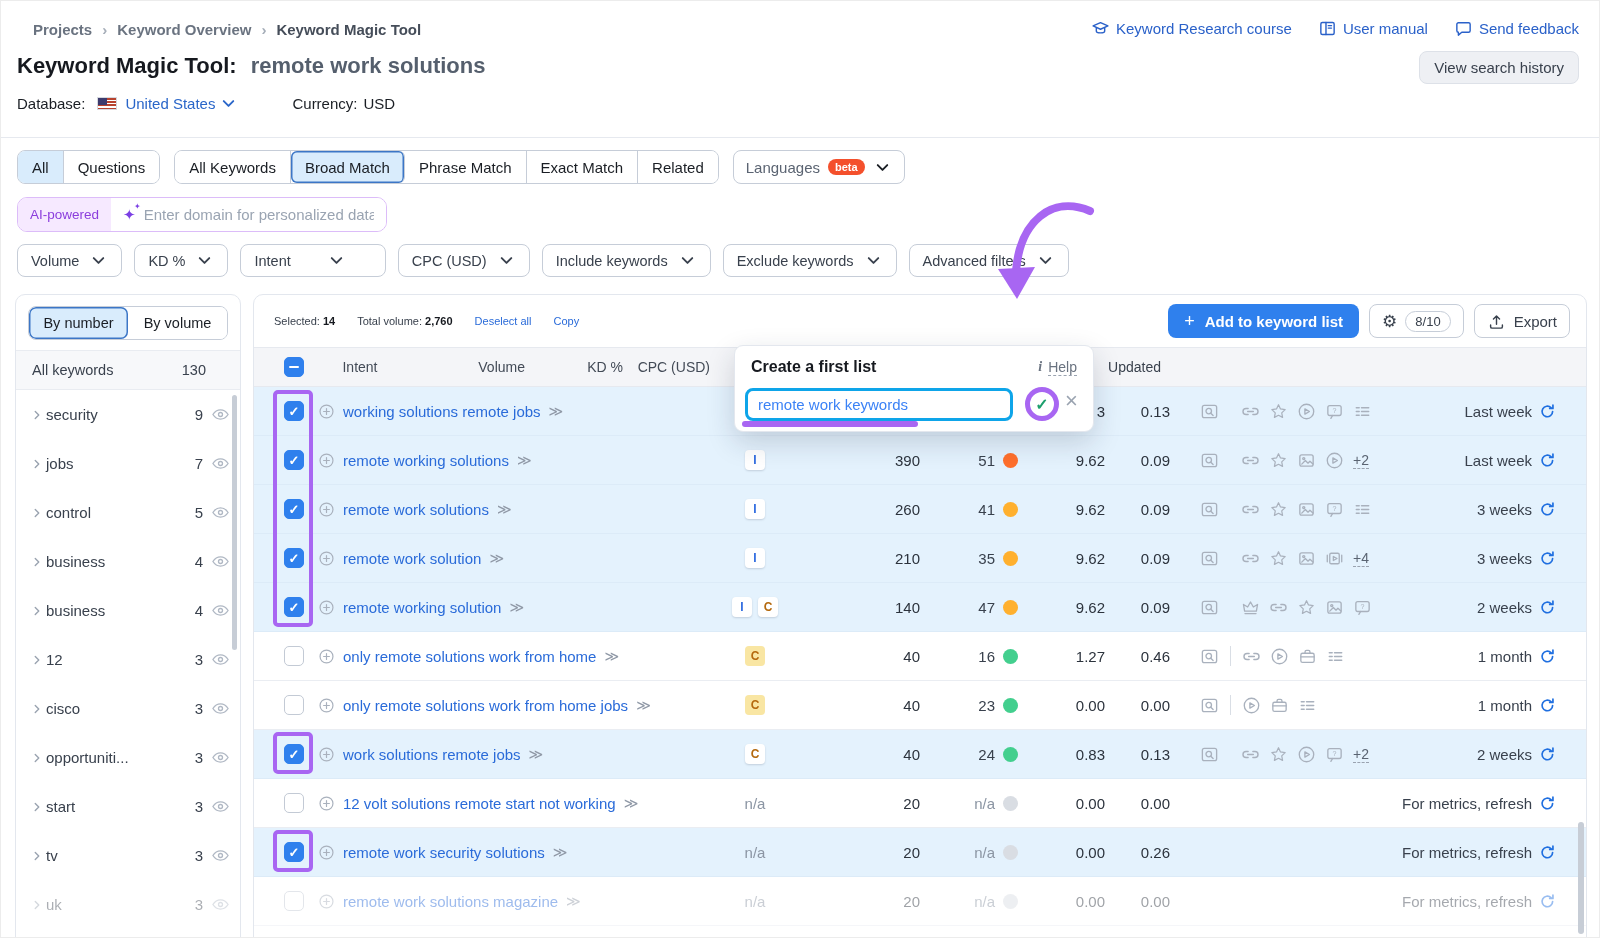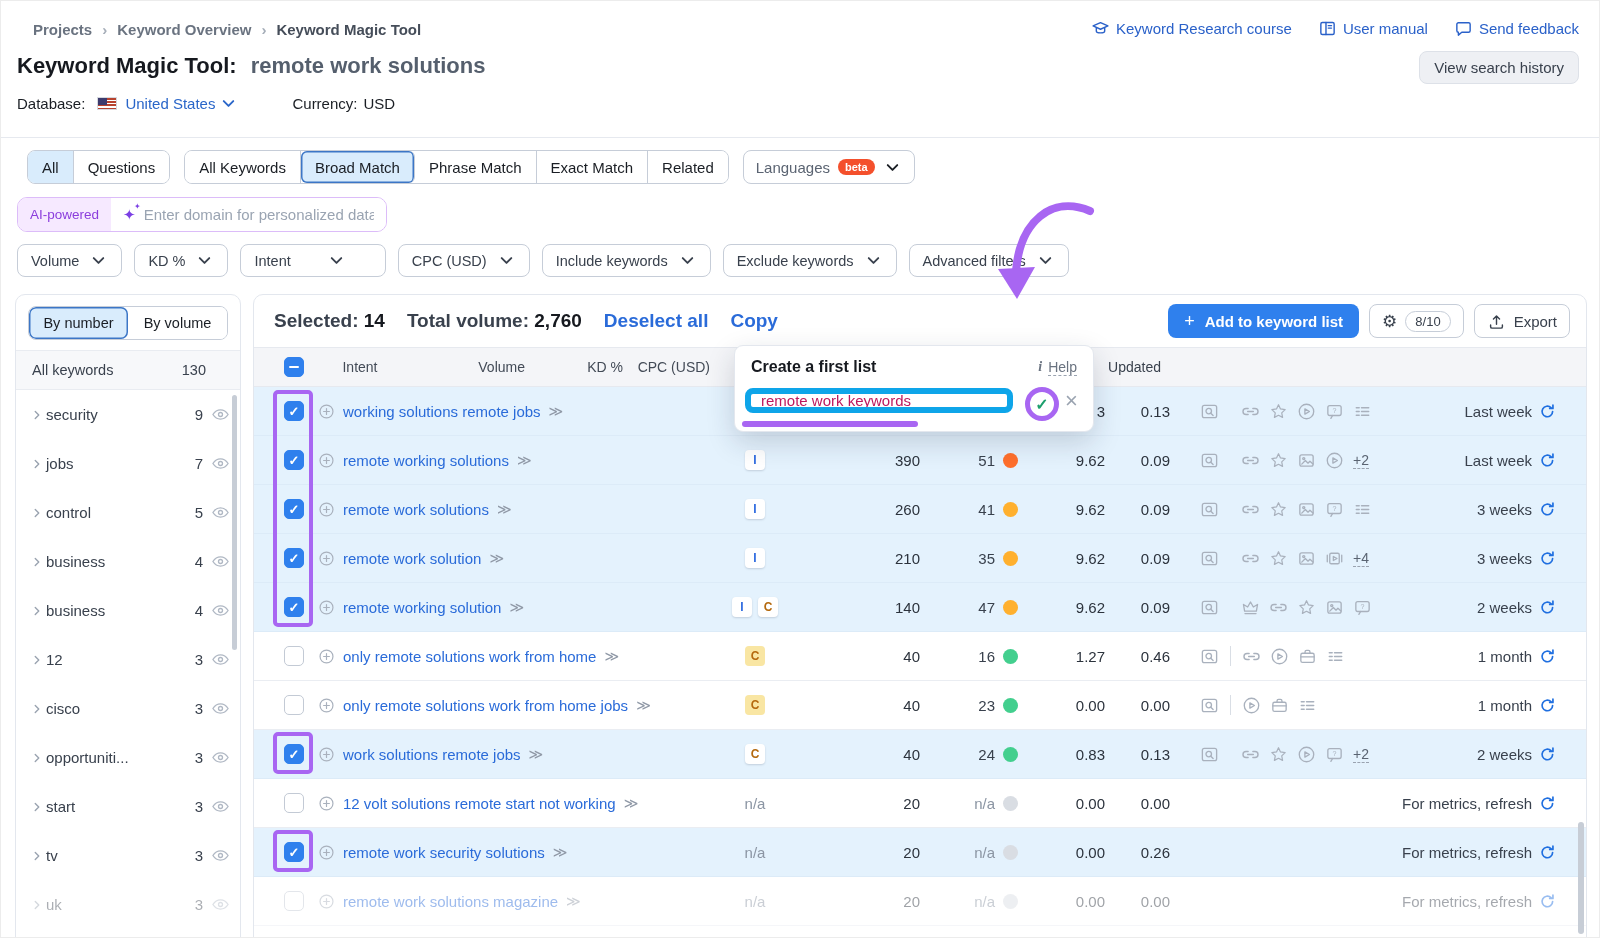--- a/index.html
+++ b/index.html
@@ -22,21 +22,21 @@
   .db-row { position:absolute; top:93px; left:16px; display:flex; align-items:center; gap:6px; font-size:15px; color:#1a1e24; }
   .us-flag { display:inline-block; width:20px; height:13px; margin:0 2px 0 6px; background:repeating-linear-gradient(180deg,#b8432f 0 1.6px,#fff 1.6px 3.2px); position:relative; border:0.5px solid #d6d9df; }
   .us-flag::after { content:""; position:absolute; left:0; top:0; width:9px; height:7px; background:#3c3b6e; }
   .db-link { color:#2a66c9; cursor:pointer; display:flex; align-items:center; gap:4px; }
   .db-link svg { width:12px; height:12px; }
   .currency { margin-left:48px; }
 
   .top-divider { position:absolute; top:136px; left:0; width:100%; height:1px; background:#e6e9ef; }
 
   
-  .tabs-row { position:absolute; top:149px; left:26px; display:flex; gap:14px;border-radius:14px; }
+  .tabs-row { position:absolute; top:149px; left:16px; display:flex; gap:14px;border-radius:14px; }
   .tab-group { display:flex; border:1px solid #c6cdd8; border-radius:8px; overflow:hidden; height:34px; background:#fff; }
   .tab { padding:0 14px; display:flex; align-items:center; font-size:15px; color:#1a1e24; border-right:1px solid #c6cdd8; cursor:pointer; background:#fff; }
   .tab:last-child { border-right:none; }
   .tab.sel { background:#d9ecfc; }
   .tab.sel-border { box-shadow:inset 0 0 0 1.5px #3c76c6; border-radius:6px; }
   .lang-btn { display:flex; align-items:center; gap:8px; border:1px solid #c6cdd8; border-radius:8px; height:34px; padding:0 12px; font-size:15px; color:#5b6472; cursor:pointer; }
   .beta-pill { background:#f4502c; color:#fff; font-size:11px; font-weight:700; border-radius:9px; padding:2px 7px; }
   .lang-btn svg { width:13px; height:13px; color:#1a1e24; }
 
   
@@ -69,21 +69,21 @@
   .group-item .g-label { }
   .group-item .g-count { margin-left:auto; }
   .group-item .g-eye { margin-left:8px; color:#b0b8c4; display:flex; }
   .group-item .g-eye svg { width:19px; height:19px; }
   .group-item.faded { opacity:0.42; }
   .side-scroll { position:absolute; right:3px; top:100px; width:5px; height:255px; background:#c7cdd6; border-radius:3px; }
 
   
   .table-card { position:absolute; top:293px; left:252px; width:1334px; height:660px; border:1px solid #e3e7ee; border-radius:10px; background:#fff; overflow:hidden; }
   .toolbar { height:52px; display:flex; align-items:center; padding:0 16px 0 20px; }
-  .tb-left { display:flex; align-items:center; gap:22px; font-size:19px; color:#39414d;font-weight:bold; }
+  .tb-left { display:flex; align-items:center; gap:22px; font-size:11px; color:#39414d; }
   .tb-left b { color:#16191f; }
   .tb-link { color:#2a6bd9; cursor:pointer; }
   .tb-right { margin-left:auto; display:flex; align-items:center; gap:10px; }
   .btn { display:flex; align-items:center; gap:8px; height:34px; border-radius:8px; font-size:15px; cursor:pointer; }
   .btn-primary { background:#2f80ed; color:#fff; padding:0 16px; font-weight:700; }
   .btn-primary .plus { font-weight:400; font-size:18px; margin-right:2px; }
   .btn-outline { border:1px solid #c6cdd8; color:#39414d; padding:0 12px; background:#fff; }
   .quota-pill { border:1px solid #c6cdd8; border-radius:12px; font-size:13px; padding:2px 9px; color:#39414d; }
   .btn-outline svg { width:17px; height:17px; }
   .gear-glyph { font-size:17px; line-height:1; }
@@ -132,21 +132,21 @@
   .upd-refresh svg { width:17px; height:17px; }
   .table-scroll { position:absolute; right:2px; top:527px; width:6px; height:112px; background:#c7cdd6; border-radius:3px; }
 
   
   .popup { position:absolute; top:344px; left:733px; width:360px; height:87px; background:#fff; border:1px solid #e3e7ee; border-radius:9px; box-shadow:0 10px 28px rgba(30,40,60,.18); z-index:20; }
   .popup-head { display:flex; align-items:center; padding:12px 16px 0 16px; }
   .popup-title { font-size:16px; font-weight:700; color:#16191f; }
   .popup-help { margin-left:auto; display:flex; align-items:center; gap:6px; font-size:14px; color:#6a7380; }
   .popup-help .info-i { font-family:"Liberation Serif",serif; font-style:italic; font-weight:700; font-size:14px; }
   .popup-help .help-txt { border-bottom:1px dashed #9aa3b0; cursor:pointer; }
-  .popup-input { position:absolute; left:10px; top:42px; width:268px; height:25px; border:6px solid #0ea5e9; border-radius:8px; padding:0 10px; font-size:15px; color:#be185d; font-family:"Liberation Sans",sans-serif; outline:none; }
+  .popup-input { position:absolute; left:10px; top:42px; width:268px; height:33px; border:3px solid #0ea5e9; border-radius:8px; padding:0 10px; font-size:15px; color:#3b82f6; font-family:"Liberation Sans",sans-serif; outline:none; }
   .popup-check { position:absolute; left:290px; top:41px; width:34px; height:34px; border:5px solid #a866f2; border-radius:50%; display:flex; align-items:center; justify-content:center; color:#1d9f6d; font-size:16px; font-weight:700; cursor:pointer; }
   .popup-x { position:absolute; left:330px; top:44px; font-size:22px; color:#9aa3b0; cursor:pointer; line-height:1; }
 
   
   .ann { position:absolute; border:4px solid #a866f2; border-radius:5px; z-index:15; pointer-events:none; }
   .ann-underline { position:absolute; left:741px; top:420px; width:176px; height:6px; background:#a866f2; border-radius:3px; z-index:25; }
   .ann-arrow { position:absolute; left:985px; top:198px; z-index:12; pointer-events:none; }
 </style>
 </head>
 <body>

